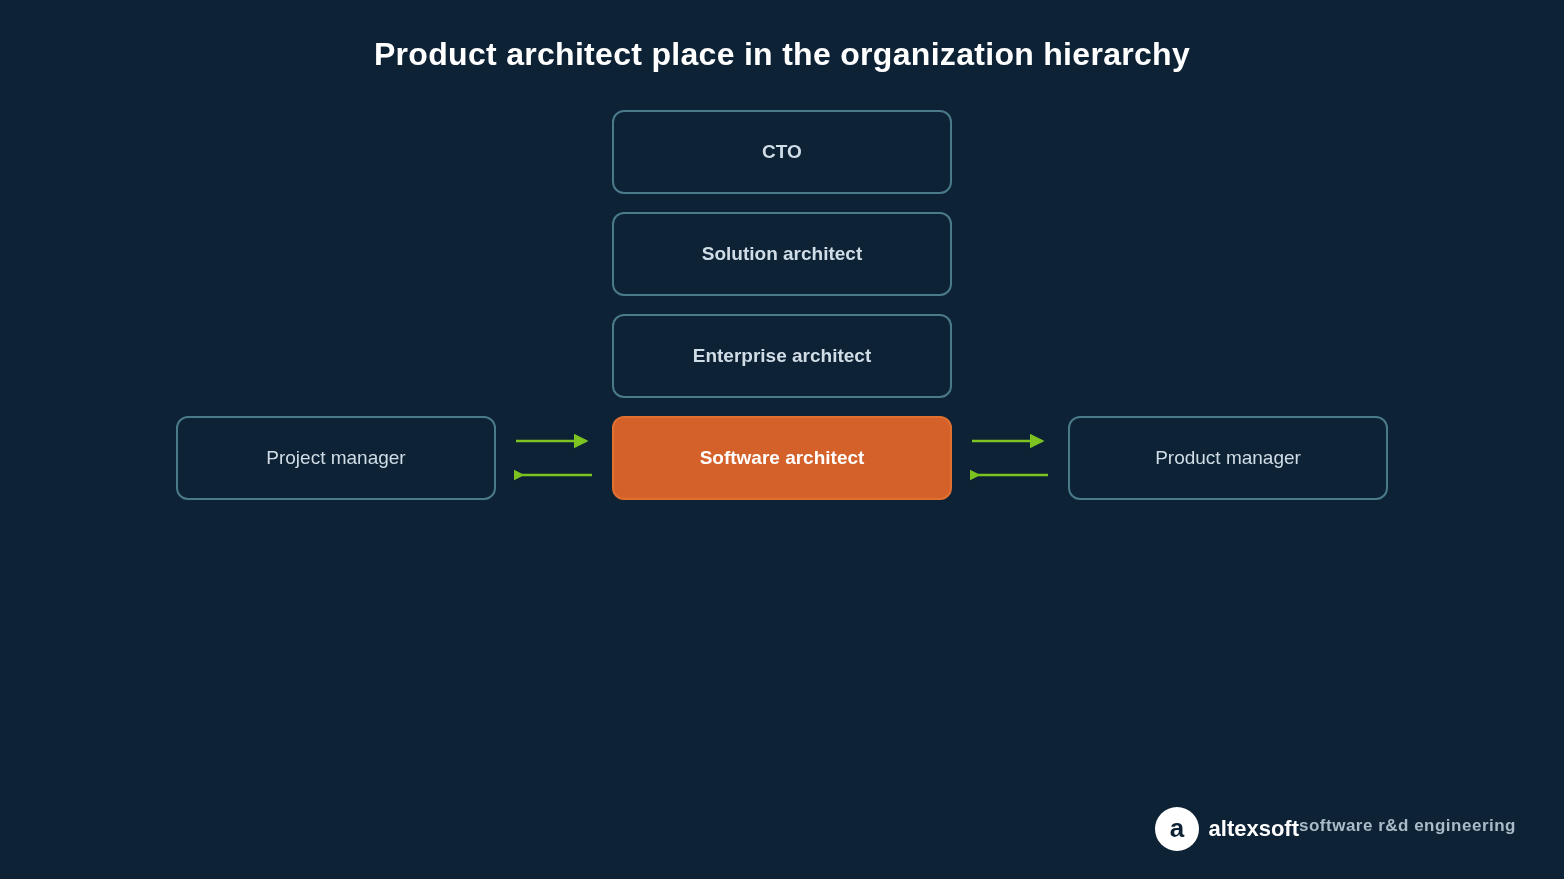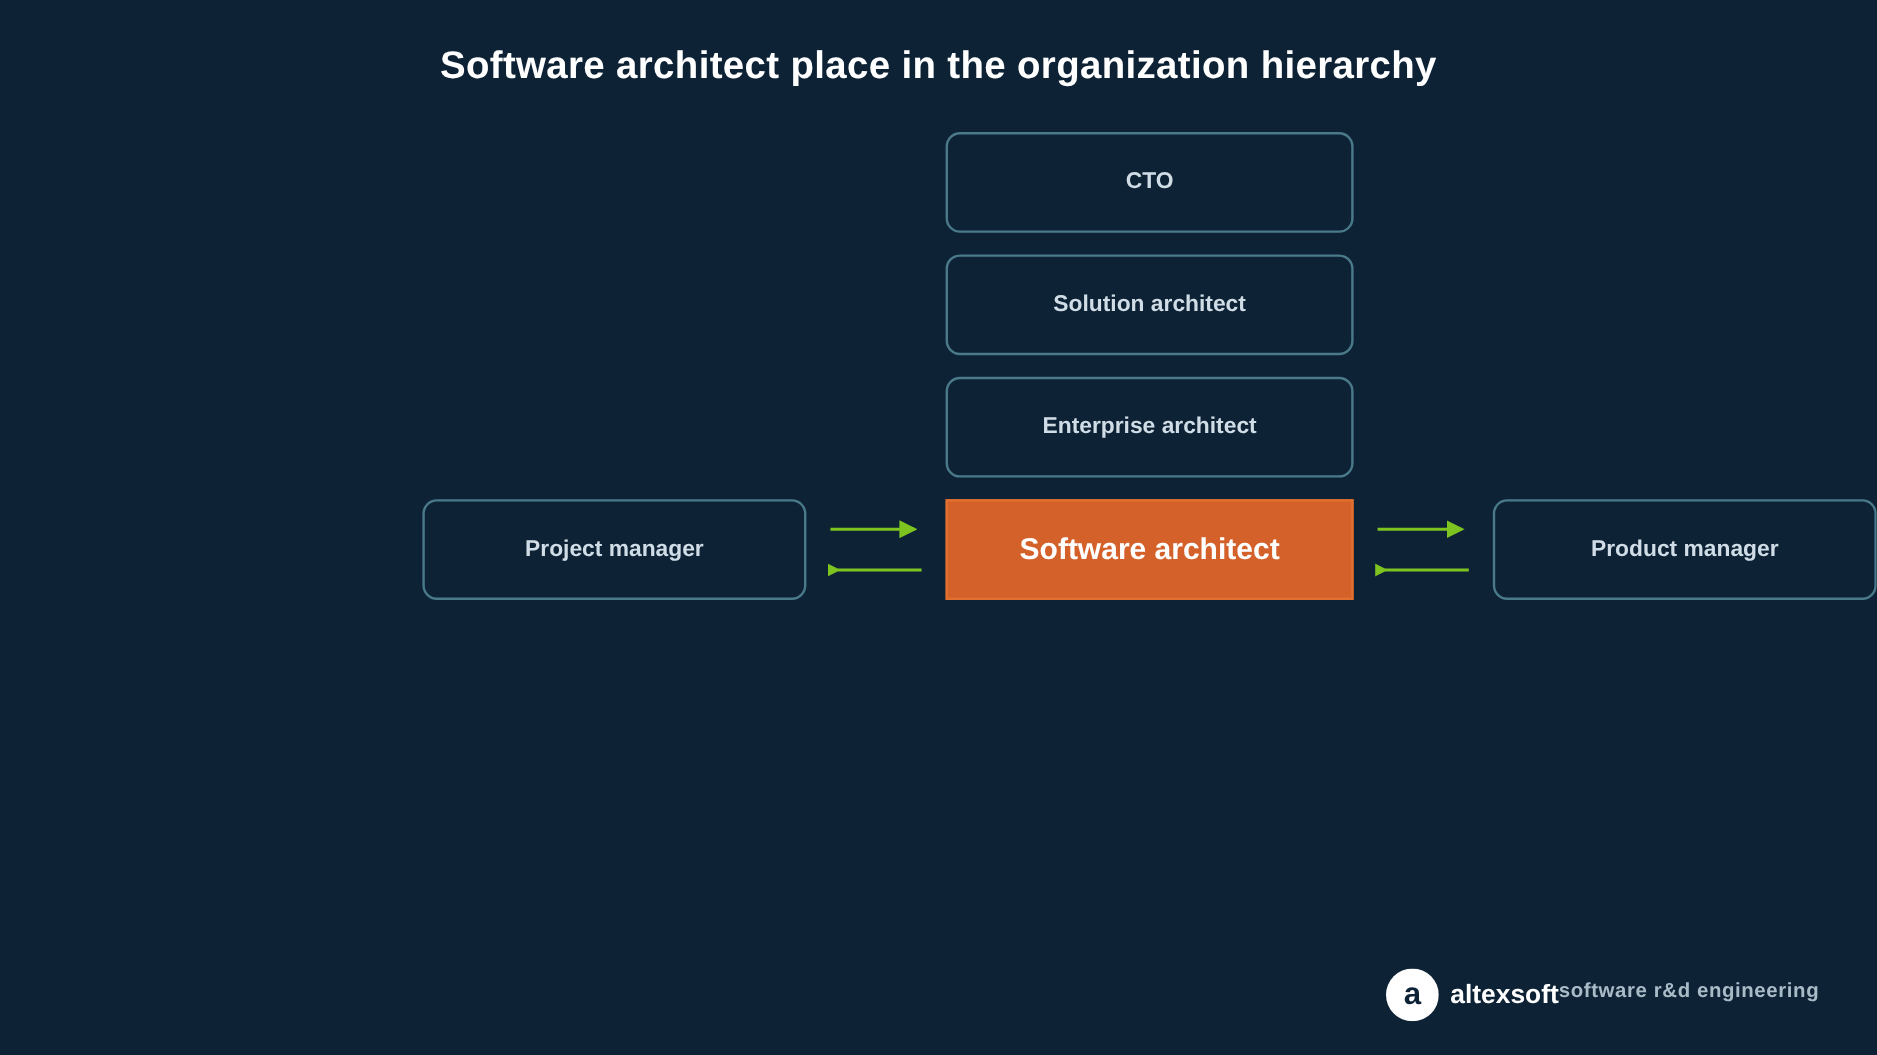--- a/index.html
+++ b/index.html
@@ -22,21 +22,21 @@
       letter-spacing: 0.3px;
     }
 
     .diagram-container {
       position: absolute;
       top: 100px;
       left: 0;
       right: 0;
       bottom: 0;
       display: flex;
-      justify-content: flex-end;
+      justify-content: center;
       align-items: flex-start;
       padding-top: 10px;
     }
 
     .center-column {
       display: flex;
       flex-direction: column;
       align-items: center;
       gap: 18px;
       margin-top: 0px;
@@ -52,24 +52,24 @@
       width: 340px;
       height: 84px;
       display: flex;
       align-items: center;
       justify-content: center;
       text-align: center;
     }
 
     .node-highlight {
       border: 2px solid #e07030;
-      border-radius: 0;
+      border-radius: 12px;
       background-color: #d4612a;
       color: #ffffff;
-      font-size: 25px;
+      font-size: 19px;
       font-weight: 700;
       width: 340px;
       height: 84px;
       display: flex;
       align-items: center;
       justify-content: center;
       text-align: center;
     }
 
     .horizontal-row {
@@ -78,21 +78,21 @@
       gap: 0px;
       position: relative;
     }
 
     .side-node {
       border: 2px solid #4a7a8a;
       border-radius: 12px;
       background-color: #0d2235;
       color: #d0dde6;
       font-size: 19px;
-      font-weight: 700;
+      font-weight: 400;
       width: 320px;
       height: 84px;
       display: flex;
       align-items: center;
       justify-content: center;
       text-align: center;
     }
 
     .arrows-left {
       display: flex;
@@ -145,21 +145,21 @@
     .logo-subtitle {
       color: #aabbc8;
       font-size: 17px;
       font-weight: 700;
       letter-spacing: 0.5px;
     }
   </style>
 </head>
 <body>
 
-<h1 class="title">Software architect place in the organization hierarchy</h1>
+<h1 class="title">Product architect place in the organization hierarchy</h1>
 
 <div class="diagram-container">
   <div class="center-column">
 
     <div class="node">
       <span>CTO</span>
     </div>
 
     <div class="node">
       <span>Solution architect</span>

